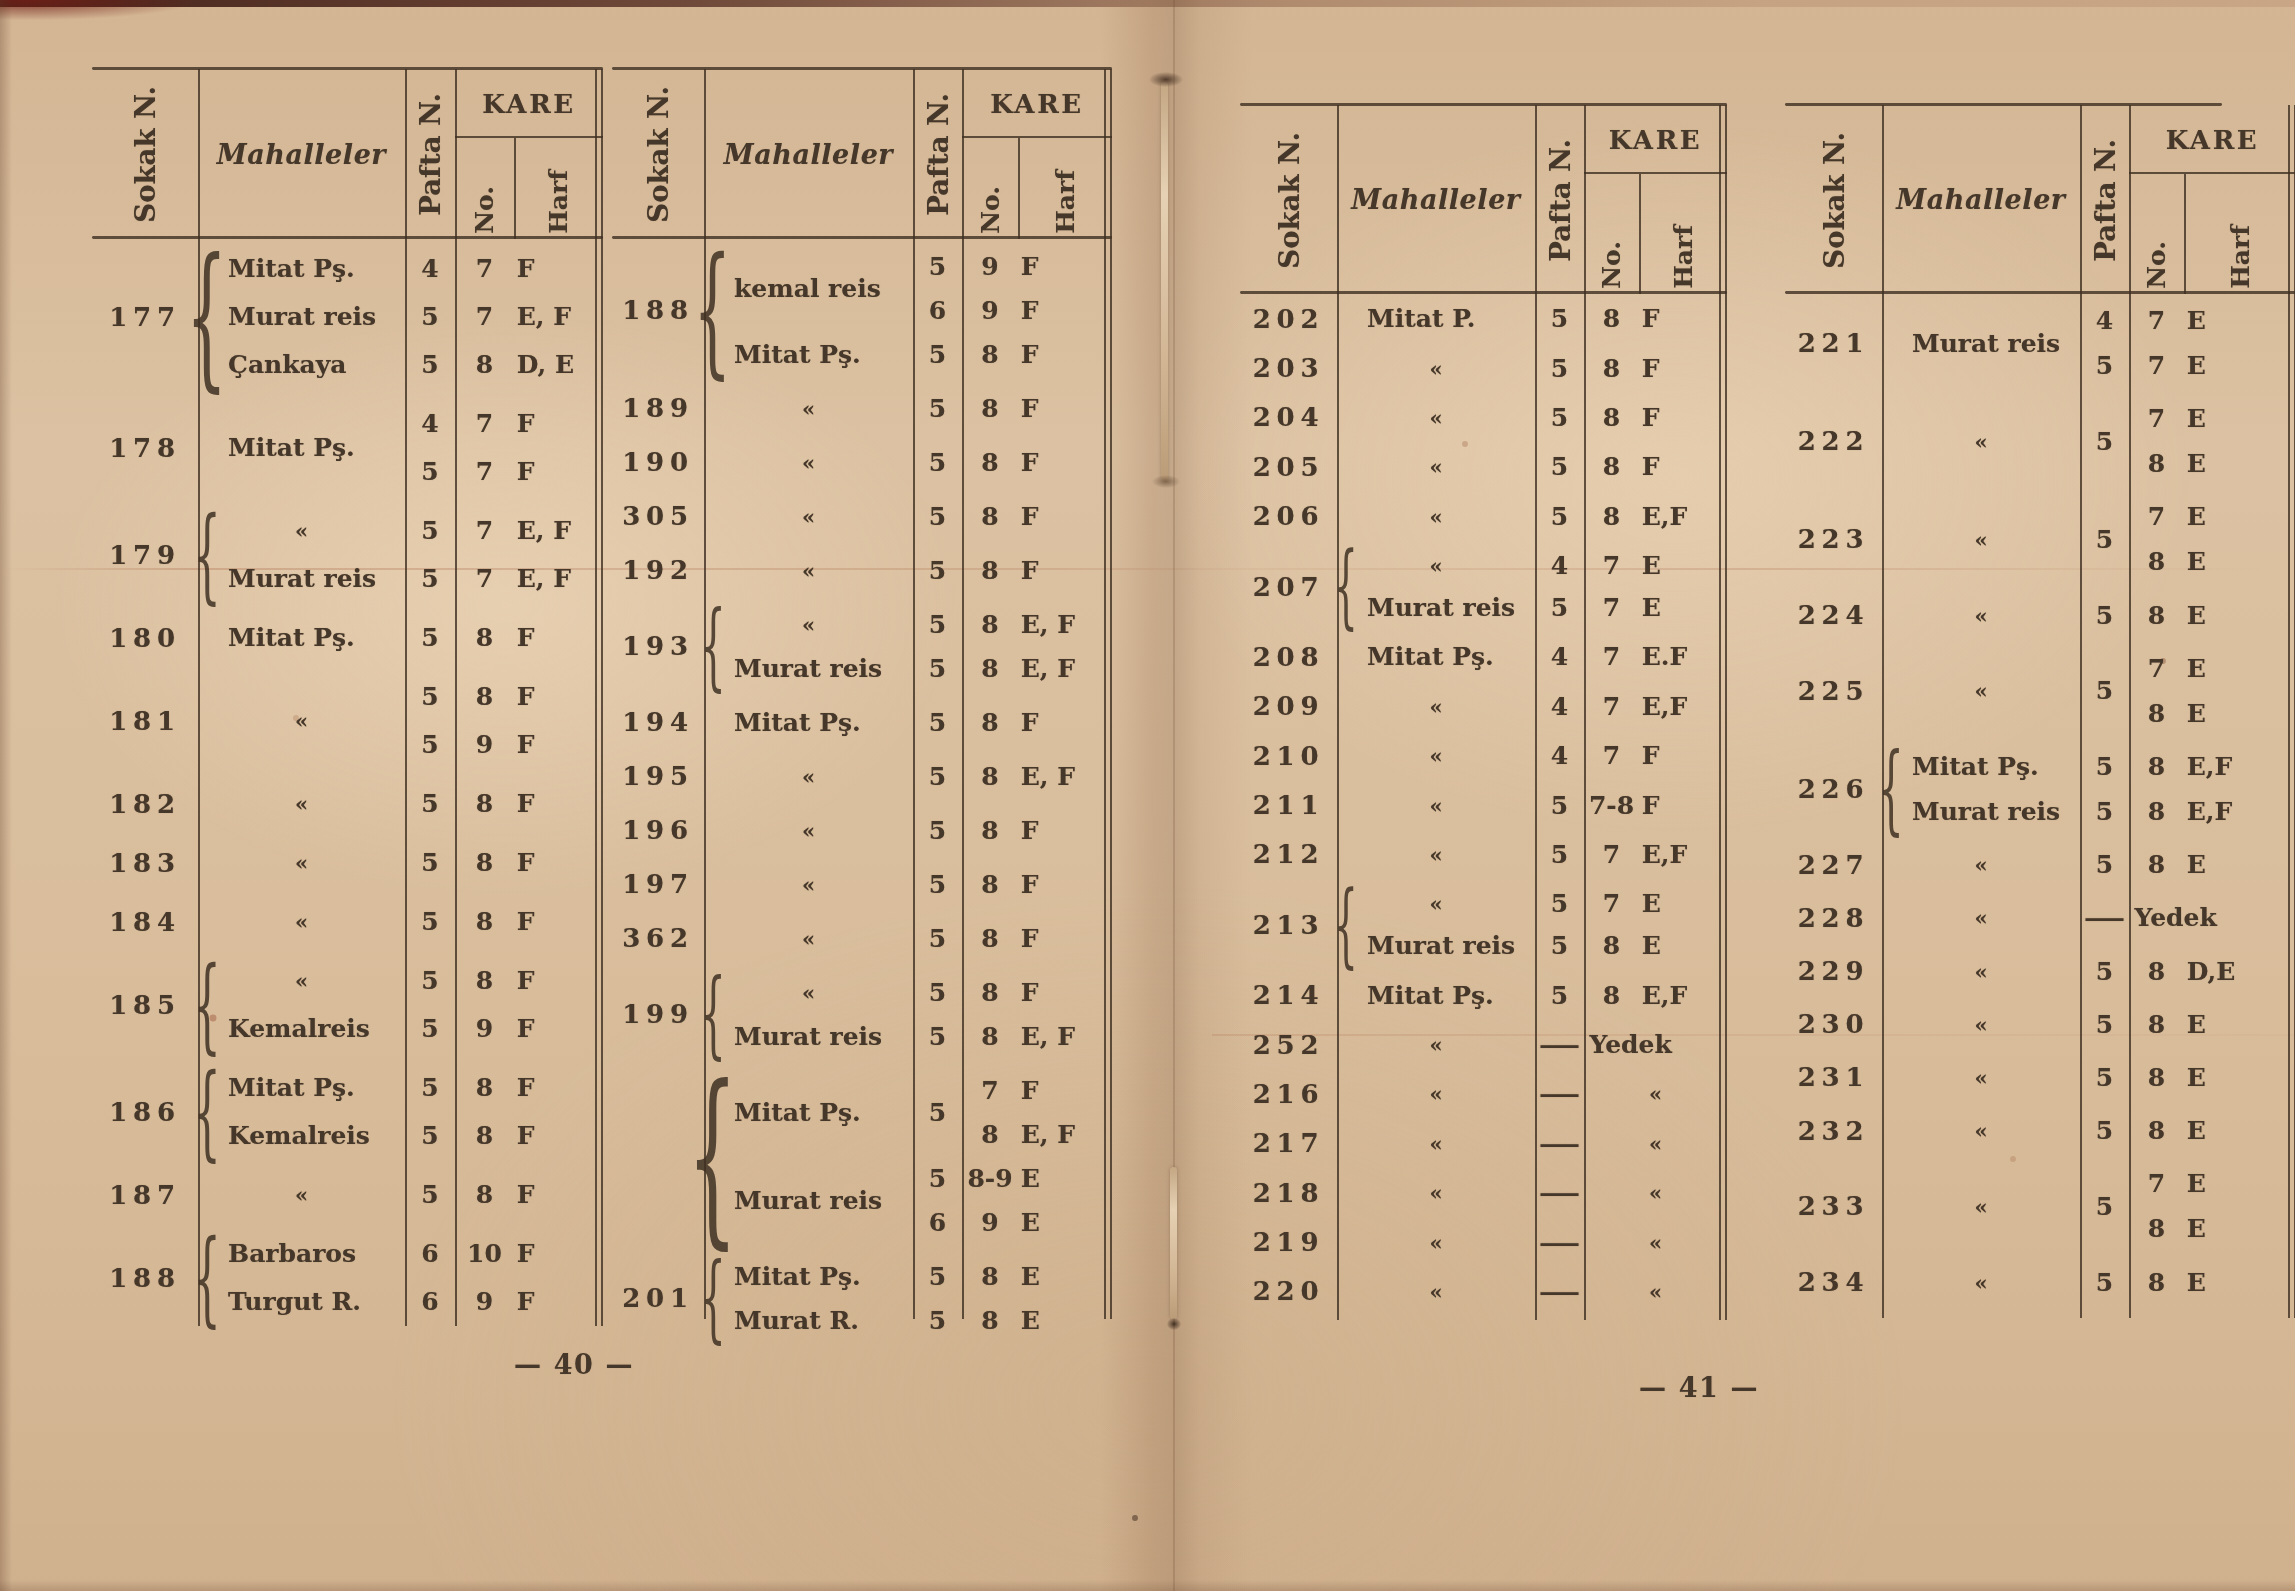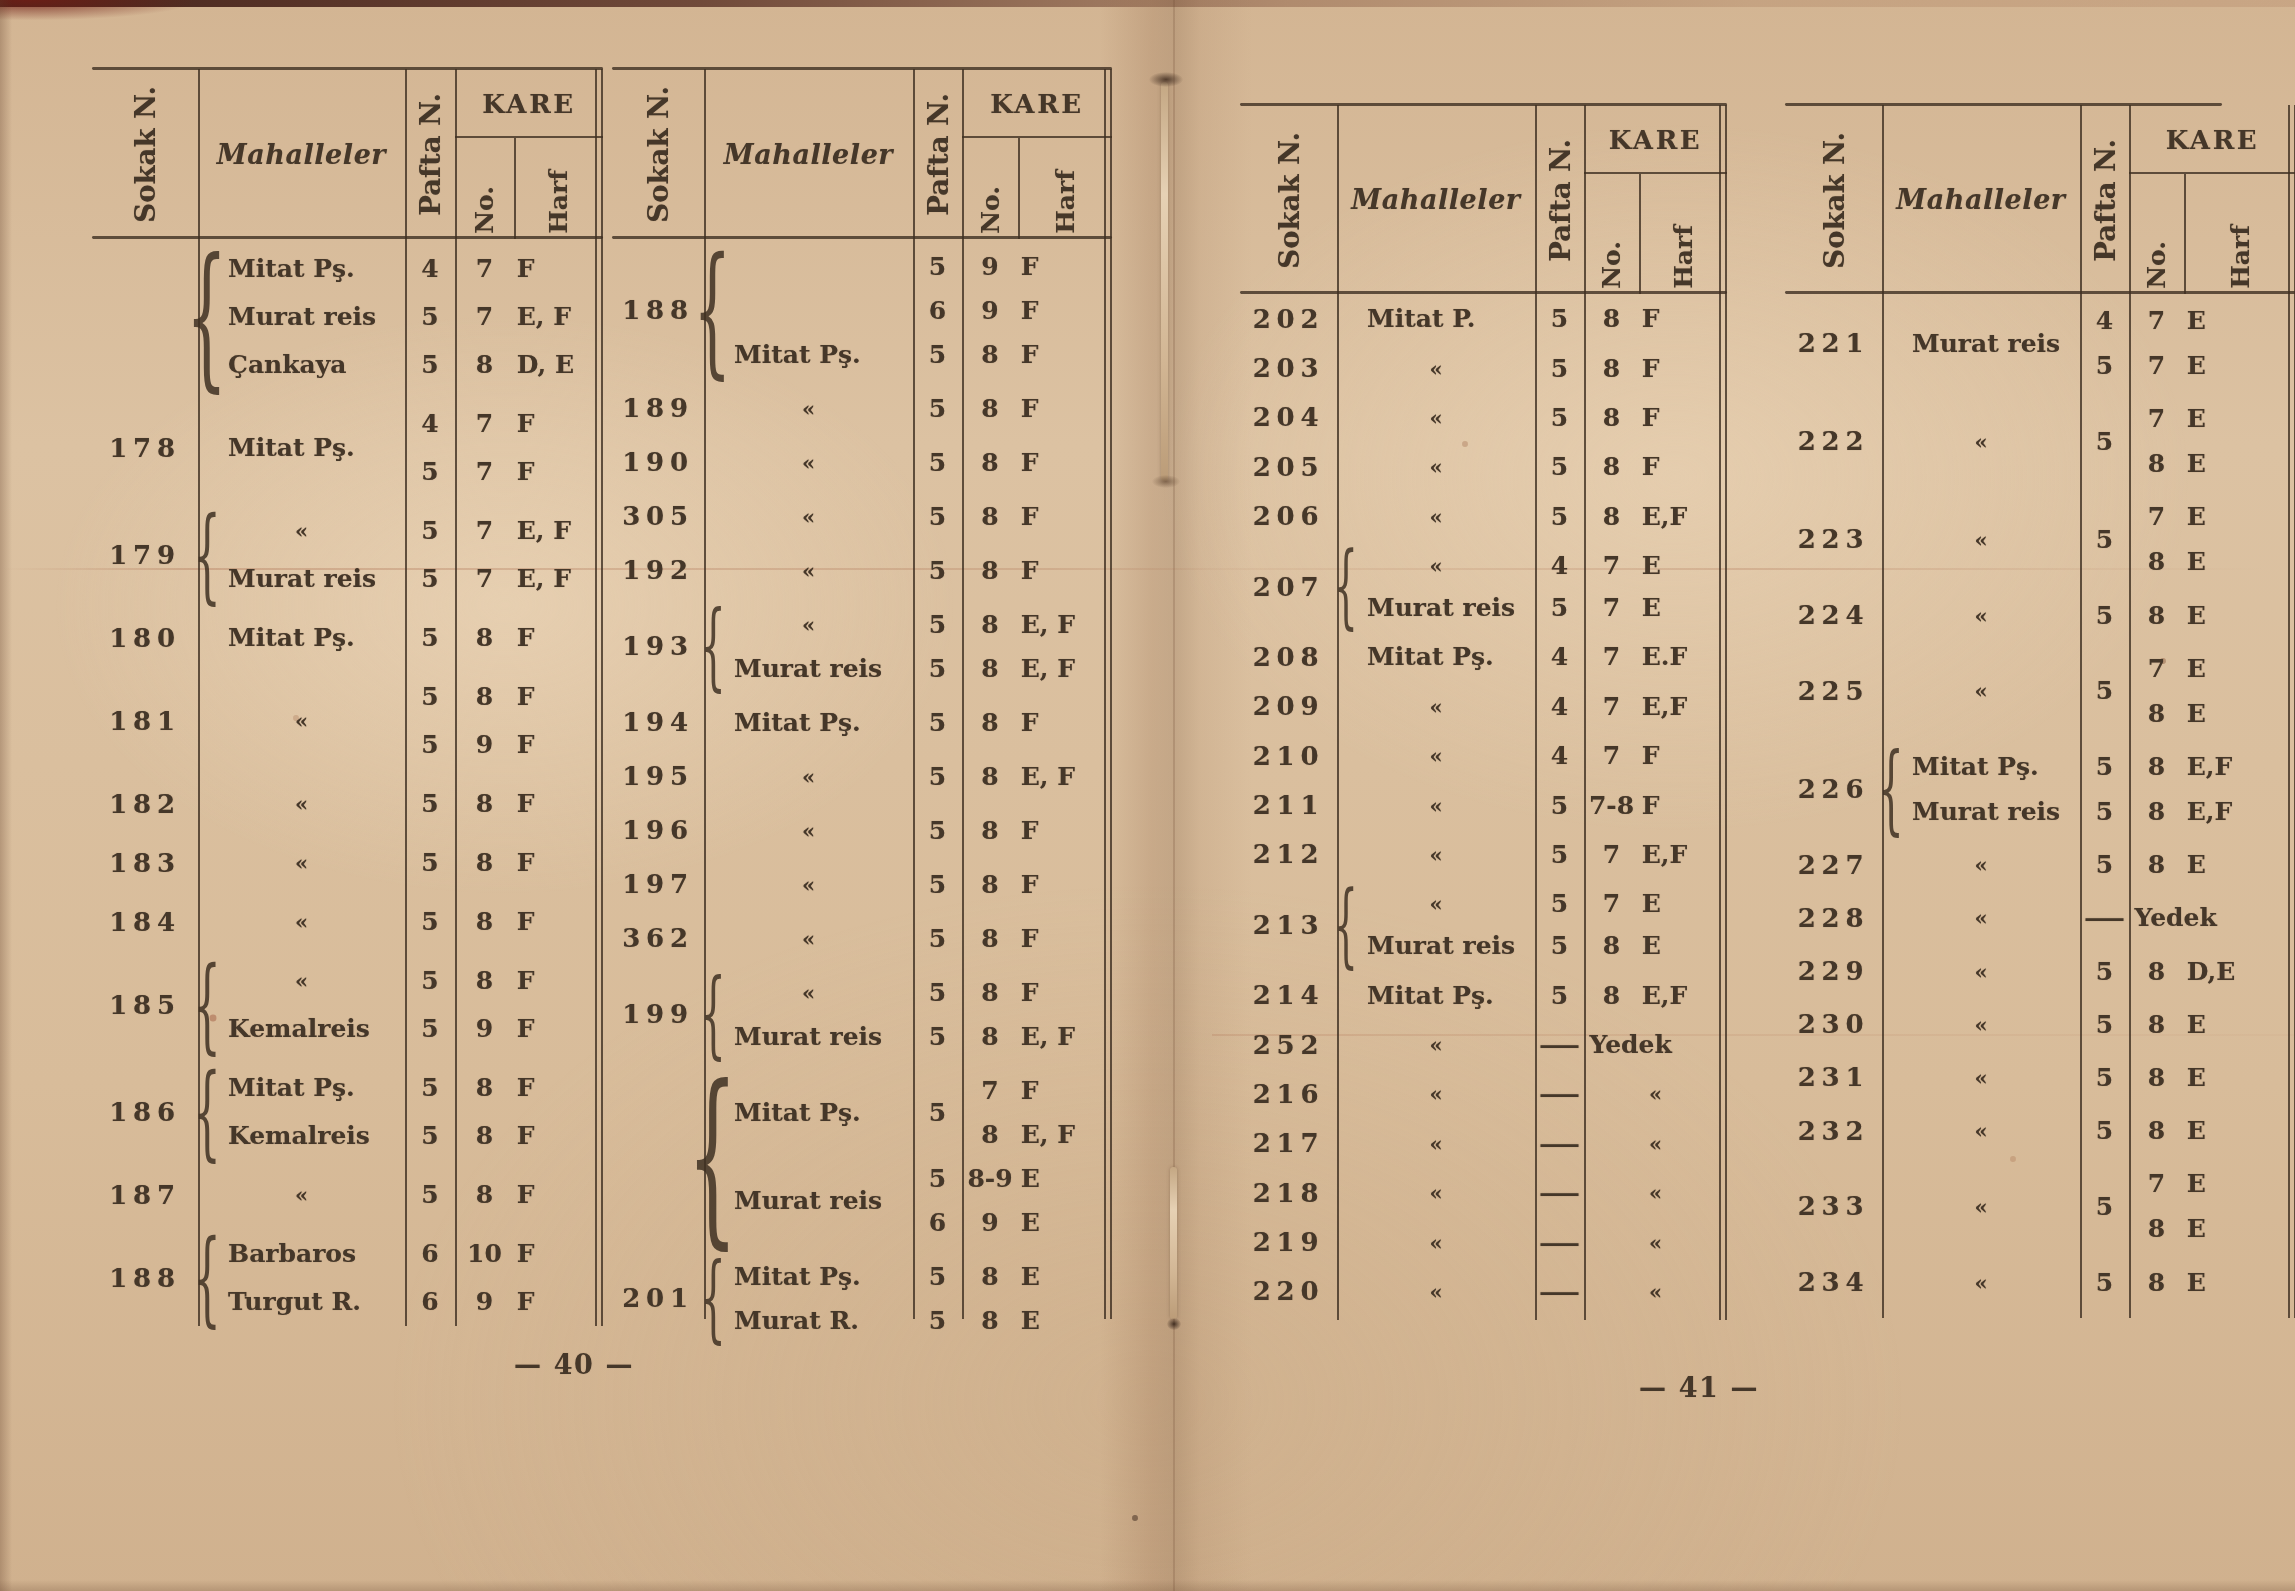--- a/index.html
+++ b/index.html
@@ -131,20 +131,21 @@
   </div>
   <div class="rule rule-hbottom"></div>
   <div class="v v1"></div>
   <div class="v v2"></div>
   <div class="v v3"></div>
   <div class="v v4"></div>
   <div class="v vr1"></div>
   <div class="v vr2"></div>
   <div class="tbody">
       <div class="group">
+        <div class="cell sokak" style="grid-row: 1 / span 3;">177</div>
         <div class="brace">
           <span style="font-size: calc(3 * var(--lh) * 1.08);">{</span>
         </div>
         <div class="cell mah" style="grid-row: 1 / span 1;">Mitat Pş.</div>
         <div class="cell pafta" style="grid-row: 1 / span 1;">
           <span>4</span>
         </div>
         <div class="cell no" style="grid-row: 1;">7</div>
         <div class="cell harf" style="grid-row: 1;">F</div>
         <div class="cell mah" style="grid-row: 2 / span 1;">Murat reis</div>
@@ -333,20 +334,21 @@
   <div class="v v3"></div>
   <div class="v v4"></div>
   <div class="v vr1"></div>
   <div class="v vr2"></div>
   <div class="tbody">
       <div class="group">
         <div class="cell sokak" style="grid-row: 1 / span 3;">188</div>
         <div class="brace">
           <span style="font-size: calc(3 * var(--lh) * 1.08);">{</span>
         </div>
+        <div class="cell mah" style="grid-row: 1 / span 2;">kemal reis</div>
         <div class="cell pafta" style="grid-row: 1 / span 1;">
           <span>5</span>
         </div>
         <div class="cell no" style="grid-row: 1;">9</div>
         <div class="cell harf" style="grid-row: 1;">F</div>
         <div class="cell pafta" style="grid-row: 2 / span 1;">
           <span>6</span>
         </div>
         <div class="cell no" style="grid-row: 2;">9</div>
         <div class="cell harf" style="grid-row: 2;">F</div>

